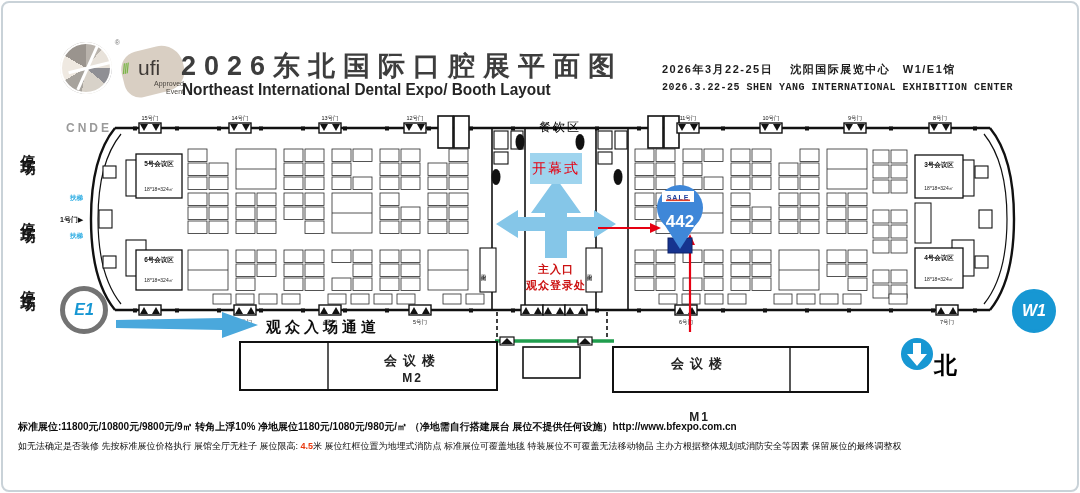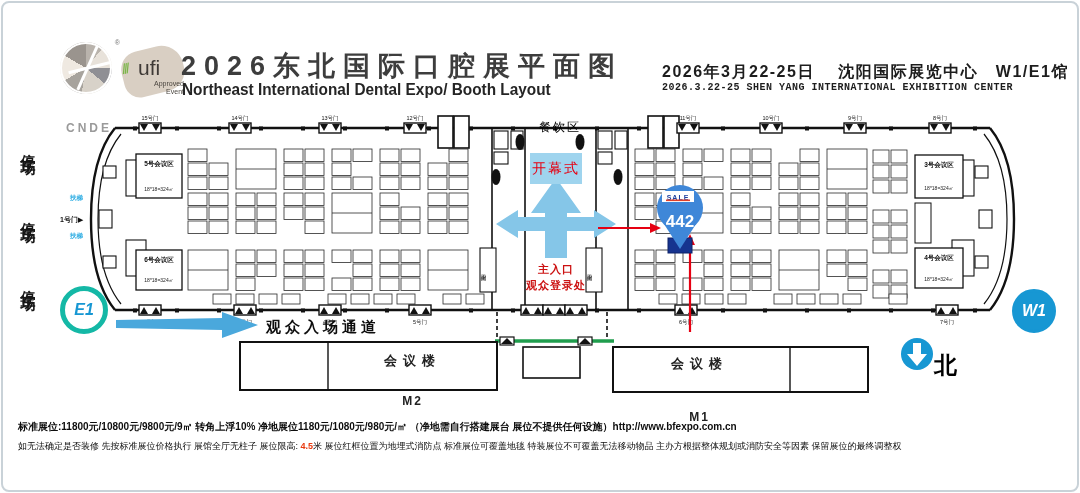--- a/index.html
+++ b/index.html
@@ -15,36 +15,36 @@
   .cnde-slash{position:absolute;left:26px;top:2px;width:3px;height:48px;background:#fff;transform:rotate(24deg);}
   .cnde-slash2{position:absolute;left:8px;top:24px;width:44px;height:3px;background:#fff;transform:rotate(-14deg);}
   .cnde-reg{position:absolute;right:-4px;top:-3px;font-size:7px;color:#777;}
   .cnde-word{font-size:12px;letter-spacing:3px;color:#9a9a9a;font-weight:bold;}
   .ufi-blob{width:62px;height:46px;background:#d9cfc3;border-radius:18px 22px 20px 16px;transform:rotate(-14deg);}
   .ufi-word{font-size:21px;font-weight:normal;color:#3f3a36;}
   .ufi-swoosh{position:absolute;left:-16px;top:5px;font-size:13px;color:#7ab648;font-weight:bold;transform:rotate(-12deg);}
   .ufi-sub{font-size:7px;color:#4a453f;line-height:8px;text-align:right;}
   .title-cn{font-size:27px;font-weight:bold;letter-spacing:8px;color:#3d3d3d;white-space:nowrap;}
   .title-en{font-size:16px;font-weight:bold;letter-spacing:0px;color:#252525;white-space:nowrap;transform:scaleX(.96);transform-origin:left;}
-  .date-cn{font-size:16px;font-weight:bold;letter-spacing:1.5px;color:#1d1d1d;white-space:nowrap;}
+  .date-cn{font-size:11px;font-weight:bold;letter-spacing:1.5px;color:#1d1d1d;white-space:nowrap;}
   .date-en{font-size:10px;font-weight:bold;letter-spacing:.5px;color:#1d1d1d;white-space:nowrap;font-family:"Liberation Mono","DejaVu Sans Mono",monospace;}
   
   .parking{writing-mode:vertical-rl;font-size:15px;font-weight:bold;letter-spacing:3px;color:#161616;}
   
   .dining{font-size:12px;font-weight:normal;color:#000;letter-spacing:2px;}
   .opening-box{background:#9fd4ee;}
   .opening-txt{font-size:14px;font-weight:normal;color:#e60012;letter-spacing:2px;}
   .entr{font-size:11px;font-weight:bold;color:#cc1111;letter-spacing:1px;white-space:nowrap;}
   .mbox-name{font-size:6.5px;font-weight:bold;color:#111;white-space:nowrap;}
   .mbox-size{font-size:5px;color:#222;white-space:nowrap;}
   .vtext{writing-mode:vertical-rl;font-size:5.5px;color:#111;letter-spacing:.5px;}
   .cyan{color:#29abe2;font-size:6.5px;font-weight:bold;white-space:nowrap;}
   .door1{font-size:7px;color:#111;font-weight:bold;white-space:nowrap;}
   .badge{width:38px;height:38px;border-radius:50%;font-weight:bold;font-style:italic;font-size:16px;}
-  .badge-e1{border:5px solid #14b8a6;color:#1797d3;background:#fff;}
+  .badge-e1{border:5px solid #737373;color:#1797d3;background:#fff;}
   .badge-w1{background:#1797d3;color:#fff;border:3px solid #1797d3;}
   .north-disc{width:32px;height:32px;border-radius:50%;background:#1797d3;}
   .north-char{font-size:23px;font-weight:bold;color:#000;}
   .channel{font-size:15px;font-weight:bold;letter-spacing:4px;color:#0d0d0d;white-space:nowrap;}
   .bldg-name{font-size:13px;font-weight:bold;letter-spacing:6px;color:#222;}
   .bldg-code{font-size:12px;font-weight:bold;letter-spacing:2px;color:#222;}
   
   .f1{font-size:10px;color:#0d0d0d;white-space:nowrap;}
   .f2{font-size:10px;font-weight:bold;color:#0d0d0d;white-space:nowrap;}
   .f3{font-size:9px;color:#0d0d0d;white-space:nowrap;}
@@ -532,21 +532,21 @@
   <div class="abs north-disc ctr" style="left:901px;top:338px;">
     <svg width="22" height="26" viewBox="0 0 22 26">
         <path d="M7,2 L7,13 L1,13 L11,25 L21,13 L15,13 L15,2 Z" fill="#fff"></path>
       </svg>
   </div>
   <div class="abs north-char" style="left:934px;top:350px;">北</div>
 
   <div class="abs channel" style="left:266px;top:318px;">观众入场通道</div>
 
   <div class="abs bldg-name ctr" style="left:335px;top:352px;width:155px;">会议楼</div>
-  <div class="abs bldg-code ctr" style="left:335px;top:371px;width:155px;margin-top:23px;">M2</div>
+  <div class="abs bldg-code ctr" style="left:335px;top:371px;width:155px;">M2</div>
   <div class="abs bldg-name ctr" style="left:622px;top:355px;width:155px;">会议楼</div>
   <div class="abs bldg-code ctr" style="left:622px;top:374px;width:155px;margin-top:36px;">M1</div>
 
   <div class="abs f2" style="left:18px;top:420px;">标准展位:11800元/10800元/9800元/9㎡ 转角上浮10%  净地展位1180元/1080元/980元/㎡ （净地需自行搭建展台 展位不提供任何设施）http://www.bfexpo.com.cn</div>
   <div class="abs f3" style="left:18px;top:440px;">
     <span>如无法确定是否装修 先按标准展位价格执行 展馆全厅无柱子 展位限高: </span><span class="redtxt">4.5</span><span>米  展位红框位置为地埋式消防点 标准展位可覆盖地毯 特装展位不可覆盖无法移动物品 主办方根据整体规划或消防安全等因素 保留展位的最终调整权</span>
   </div>
 
   <div id="frame"></div>
 </div>

